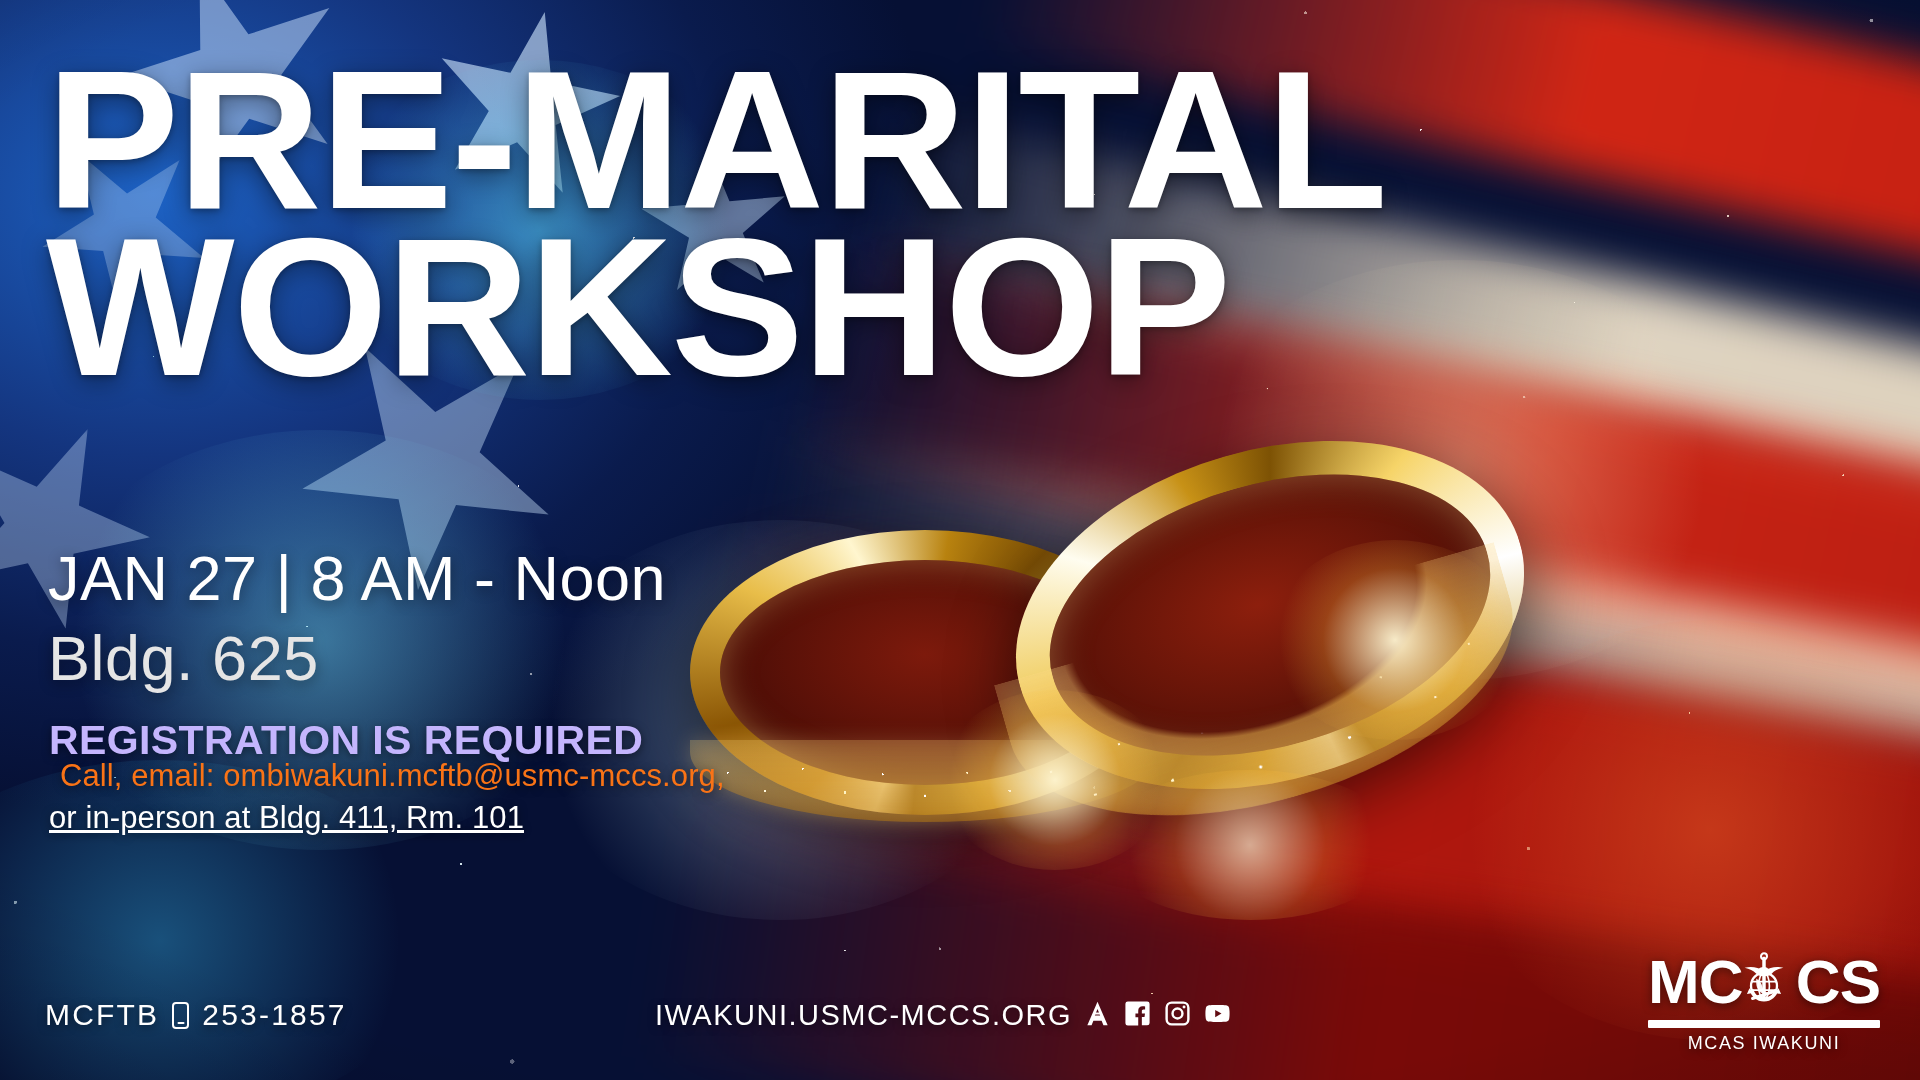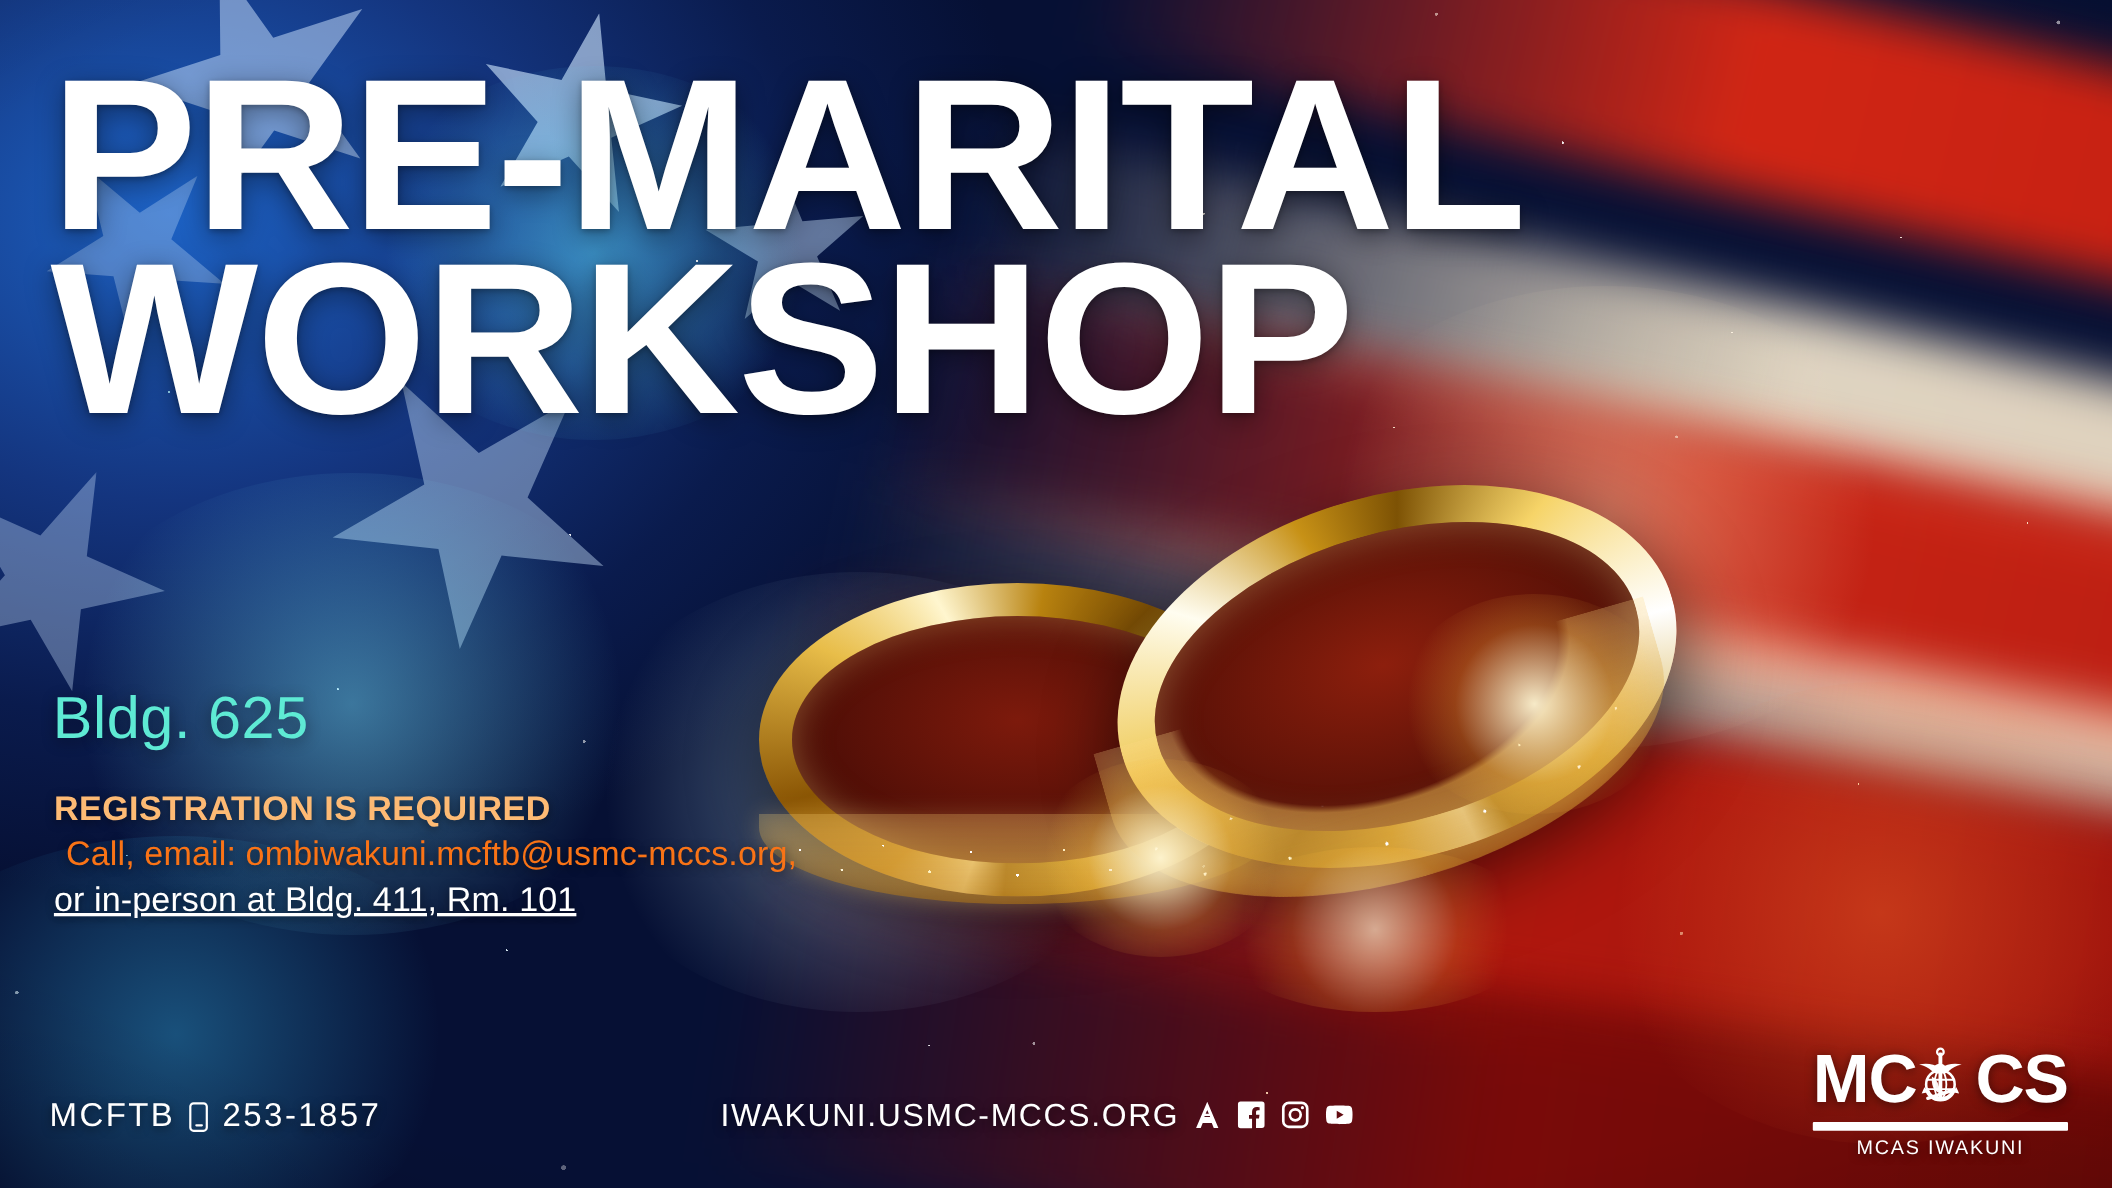--- a/index.html
+++ b/index.html
@@ -181,27 +181,27 @@
   }
   .headline .l2{ display:block; }
 
   .when{
     position:absolute; left:48px; top:542px;
     color:#fff; font-size:63px; font-weight:400; letter-spacing:.5px;
     text-shadow:0 3px 14px rgba(0,0,0,.45);
   }
   .where{
     position:absolute; left:48px; top:622px;
-    color:#5eead4; font-size:54px; font-weight:400; letter-spacing:.5px;
+    color:#e5e5e5; font-size:63px; font-weight:400; letter-spacing:.5px;
     text-shadow:0 3px 14px rgba(0,0,0,.45);
   }
 
   .reg-head{
     position:absolute; left:49px; top:717px;
-    color:#fdba74; font-size:31px; font-weight:700; letter-spacing:.4px;
+    color:#c4b5fd; font-size:41px; font-weight:700; letter-spacing:.4px;
     text-shadow:0 2px 9px rgba(0,0,0,.5);
   }
   .reg-l1{
     position:absolute; left:60px; top:758px;
     color:#f97316; font-size:31px; font-weight:400; letter-spacing:.1px;
     text-shadow:0 2px 9px rgba(0,0,0,.5);
   }
   .reg-l2{
     position:absolute; left:49px; top:800px;
     color:#fff; font-size:31px; font-weight:400; letter-spacing:.1px;
@@ -292,20 +292,21 @@
 
   <div class="vignette"></div>
 
   <div class="content">
 
     <div class="headline">
       <span class="l1">PRE-MARITAL</span>
       <span class="l2">WORKSHOP</span>
     </div>
 
+    <div class="when">JAN 27 | 8 AM - Noon</div>
     <div class="where">Bldg. 625</div>
 
     <div class="reg-head">REGISTRATION IS REQUIRED</div>
     <div class="reg-l1">Call, email: ombiwakuni.mcftb@usmc-mccs.org,</div>
     <div class="reg-l2">or in-person at Bldg. 411, Rm. 101</div>
 
     <div class="foot-left">
       <span>MCFTB</span>
       <span class="phone-icon"></span>
       <span>253-1857</span>

